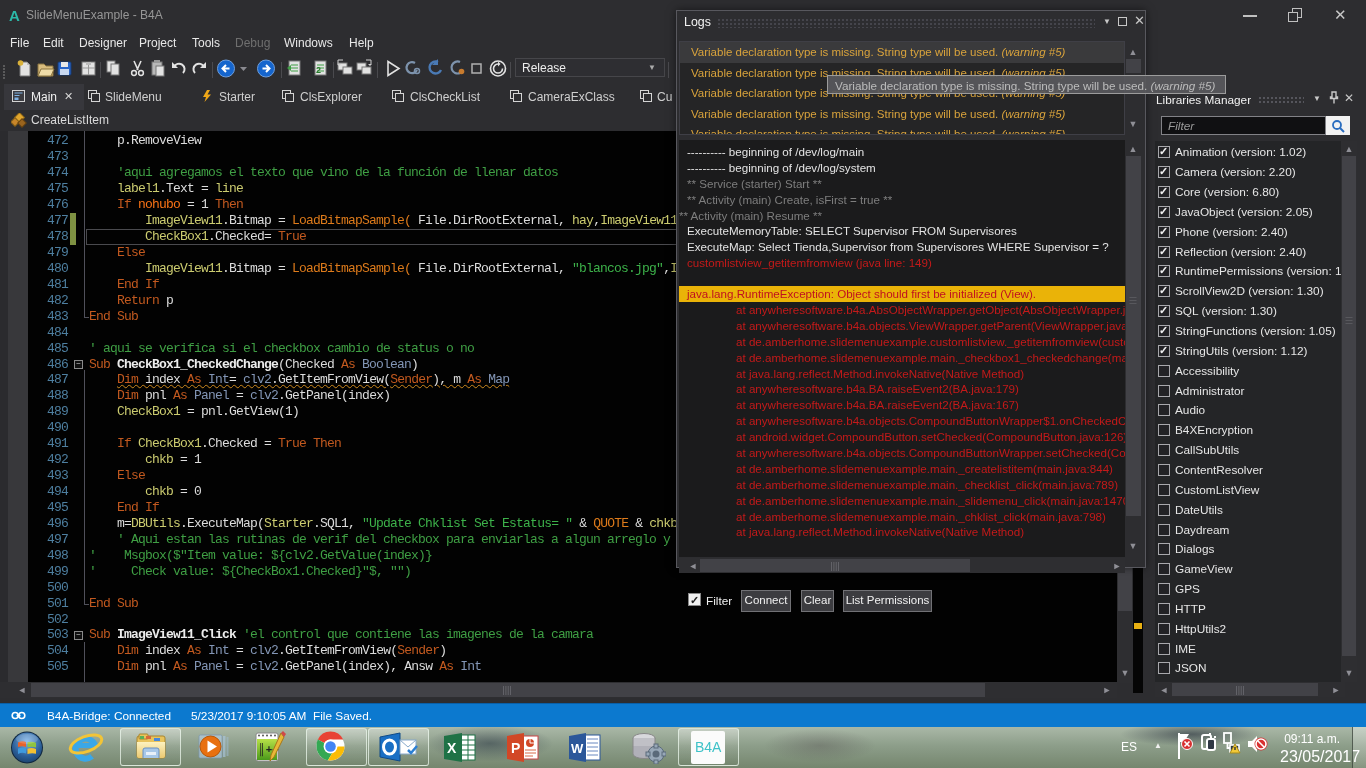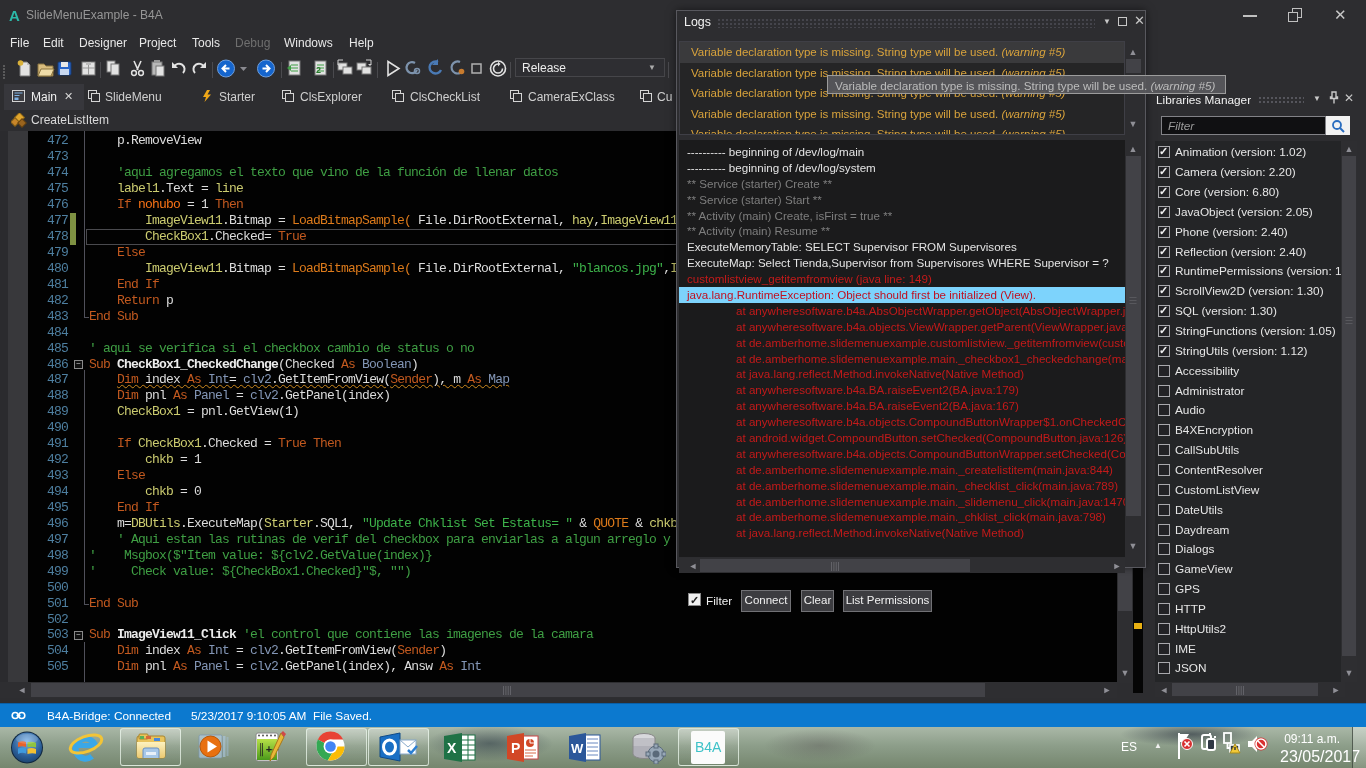--- a/index.html
+++ b/index.html
@@ -36,21 +36,21 @@
 #logs { left:676px; top:10px; width:470px; height:558px; background:#2d2d30;
   border:1px solid #58585e; box-shadow:0 0 8px rgba(0,0,0,0.5); }
 #warnlist { position:absolute; left:2px; top:30px; width:446px; height:94px; background:#252526;
   border:1px solid #3f3f46; overflow:hidden; }
 .warnrow { height:20.5px; line-height:20.5px; color:#d9a33c; font-size:11.5px; padding-left:11px; white-space:nowrap; }
 .warnsel { background:#3a3a3c; }
 #mainlog { position:absolute; left:2px; top:129px; width:446px; height:417px; background:#1b1b1c;
   overflow:hidden; padding-top:4px; }
 .ll { height:15.9px; line-height:15.9px; font-size:11.6px; white-space:nowrap; }
 .lw { color:#e4e4e4; } .lg { color:#7e7e7e; } .lr { color:#c41a1a; }
-.lsel { color:#c01020; background:#7dd3fc; }
+.lsel { color:#c01020; background:#eab308;margin-top:15px; }
 .logbtn { position:absolute; top:579px; height:22px; background:#3c3c40; border:1px solid #717175;
   color:#f0f0f0; font-size:11.5px; text-align:center; line-height:19px; white-space:nowrap; }
 #statusbar { left:0; top:703px; width:1366px; height:24px; border-top:1px solid #0a60a8; background:#0c79cf; color:#fff; font-size:11.8px; }
 #taskbar { left:0; top:727px; width:1366px; height:41px;
   background:linear-gradient(#aab8a7,#8d9e8a 45%,#75866e); }
 .tbtn { position:absolute; top:1px; height:38px; border:1px solid rgba(235,245,235,0.75); border-radius:3px;
   background:linear-gradient(rgba(255,255,255,0.35),rgba(255,255,255,0.08) 50%,rgba(90,110,90,0.12)); }
 </style></head>
 <body>
 <div id="titlebar" class="abs">
@@ -491,24 +491,23 @@
 <div class="warnrow">Variable declaration type is missing. String type will be used. <i>(warning #5)</i></div>
   </div>
   <div class="abs" style="left:448px;top:31px;width:17px;height:93px;background:#2d2d30;">
     <div class="arr" style="left:2px;top:4px;width:12px;">▲</div>
     <div class="sbthumb" style="left:1px;top:17px;width:15px;height:14px;"></div>
     <div class="arr" style="left:2px;top:76px;width:12px;">▼</div>
   </div>
   <div id="mainlog">
 <div class="ll lw" style="padding-left:8px;">---------- beginning of /dev/log/main</div>
 <div class="ll lw" style="padding-left:8px;">---------- beginning of /dev/log/system</div>
-<div class="ll lg" style="padding-left:8px;">** Service (starter) Create **</div>
 <div class="ll lg" style="padding-left:8px;">** Service (starter) Start **</div>
 <div class="ll lg" style="padding-left:8px;">** Activity (main) Create, isFirst = true **</div>
-<div class="ll lg" style="padding-left:8px;">** Activity (main) Resume **</div>
+<div class="ll lg" style="">** Activity (main) Resume **</div>
 <div class="ll lw" style="padding-left:8px;">ExecuteMemoryTable: SELECT Supervisor FROM Supervisores</div>
 <div class="ll lw" style="padding-left:8px;">ExecuteMap: Select Tienda,Supervisor from Supervisores WHERE Supervisor = ?</div>
 <div class="ll lr" style="padding-left:8px;">customlistview_getitemfromview (java line: 149)</div>
 <div class="ll lsel" style="padding-left:8px;">java.lang.RuntimeException: Object should first be initialized (View).</div>
 <div class="ll lr" style="padding-left:57px;">at anywheresoftware.b4a.AbsObjectWrapper.getObject(AbsObjectWrapper.java:67)</div>
 <div class="ll lr" style="padding-left:57px;">at anywheresoftware.b4a.objects.ViewWrapper.getParent(ViewWrapper.java:1001)</div>
 <div class="ll lr" style="padding-left:57px;">at de.amberhome.slidemenuexample.customlistview._getitemfromview(customlistview.java:163)</div>
 <div class="ll lr" style="padding-left:57px;">at de.amberhome.slidemenuexample.main._checkbox1_checkedchange(main.java:1358)</div>
 <div class="ll lr" style="padding-left:57px;">at java.lang.reflect.Method.invokeNative(Native Method)</div>
 <div class="ll lr" style="padding-left:57px;">at anywheresoftware.b4a.BA.raiseEvent2(BA.java:179)</div>

